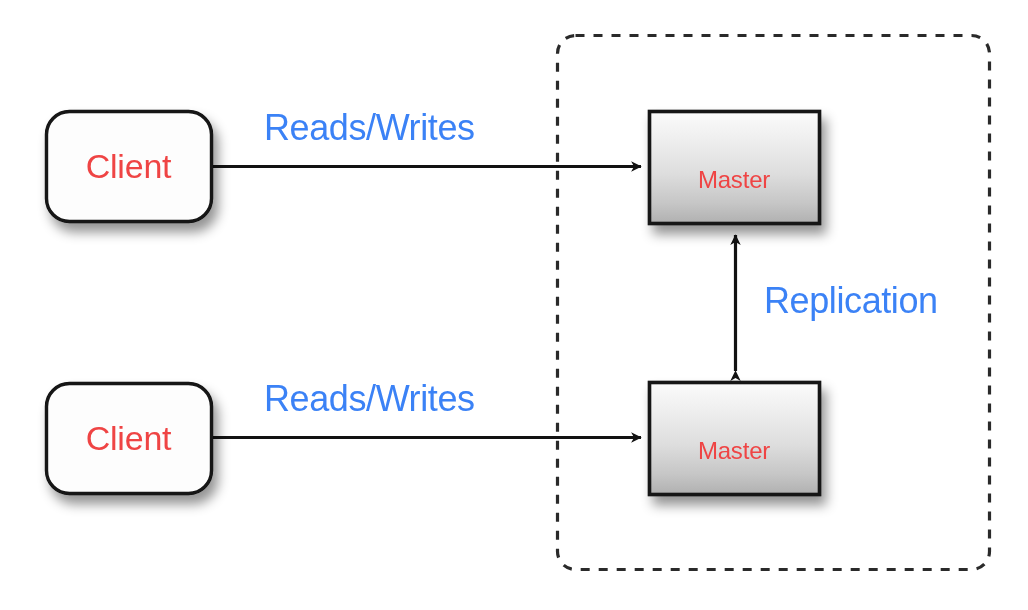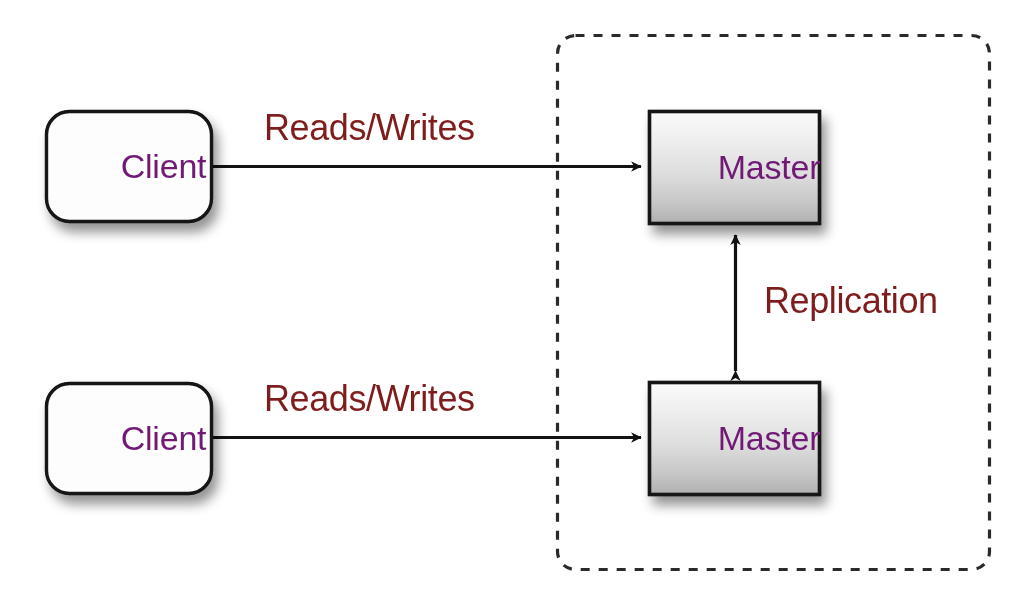--- a/index.html
+++ b/index.html
@@ -28,32 +28,31 @@
     width: 1028px;
     height: 610px;
   }
 
   
   .node-label {
     position: absolute;
     display: flex;
     align-items: center;
     justify-content: center;
-    color: #701a75;
+    color: #ef4444;
     letter-spacing: -0.2px;
     white-space: nowrap;
     pointer-events: none;
-    padding-left: 35px;
   }
   .client-label { font-size: 34px; }
-  .master-label { font-size: 34px; }
+  .master-label { font-size: 24px; margin-top: 13px; }
 
   .edge-label {
     position: absolute;
-    color: #7f1d1d;
+    color: #3b82f6;
     font-size: 36px;
     letter-spacing: -0.4px;
     white-space: nowrap;
   }
 </style>
 </head>
 <body>
 
 <div id="canvas">
 

